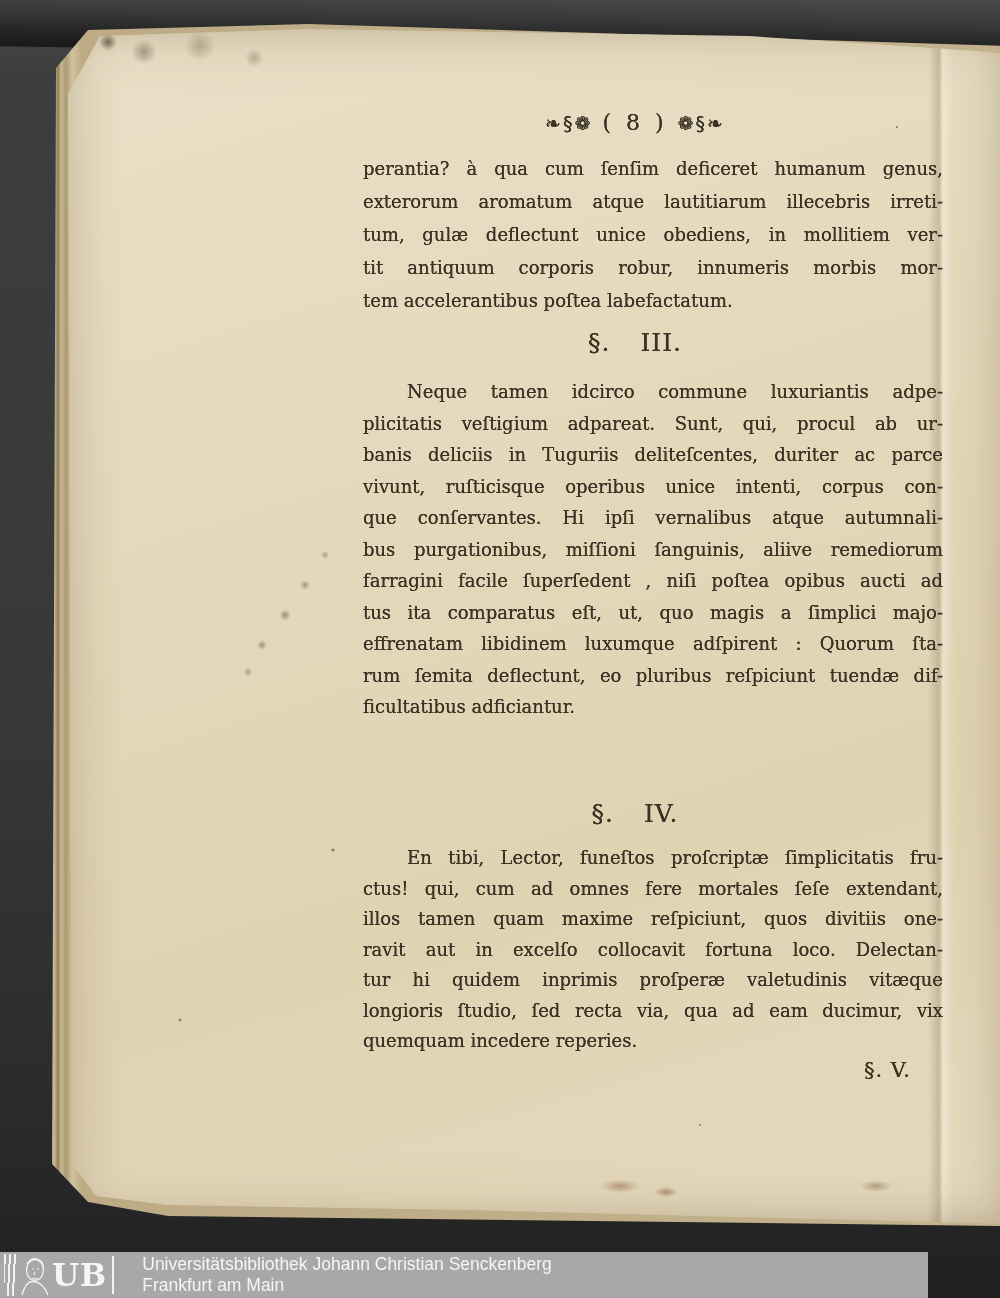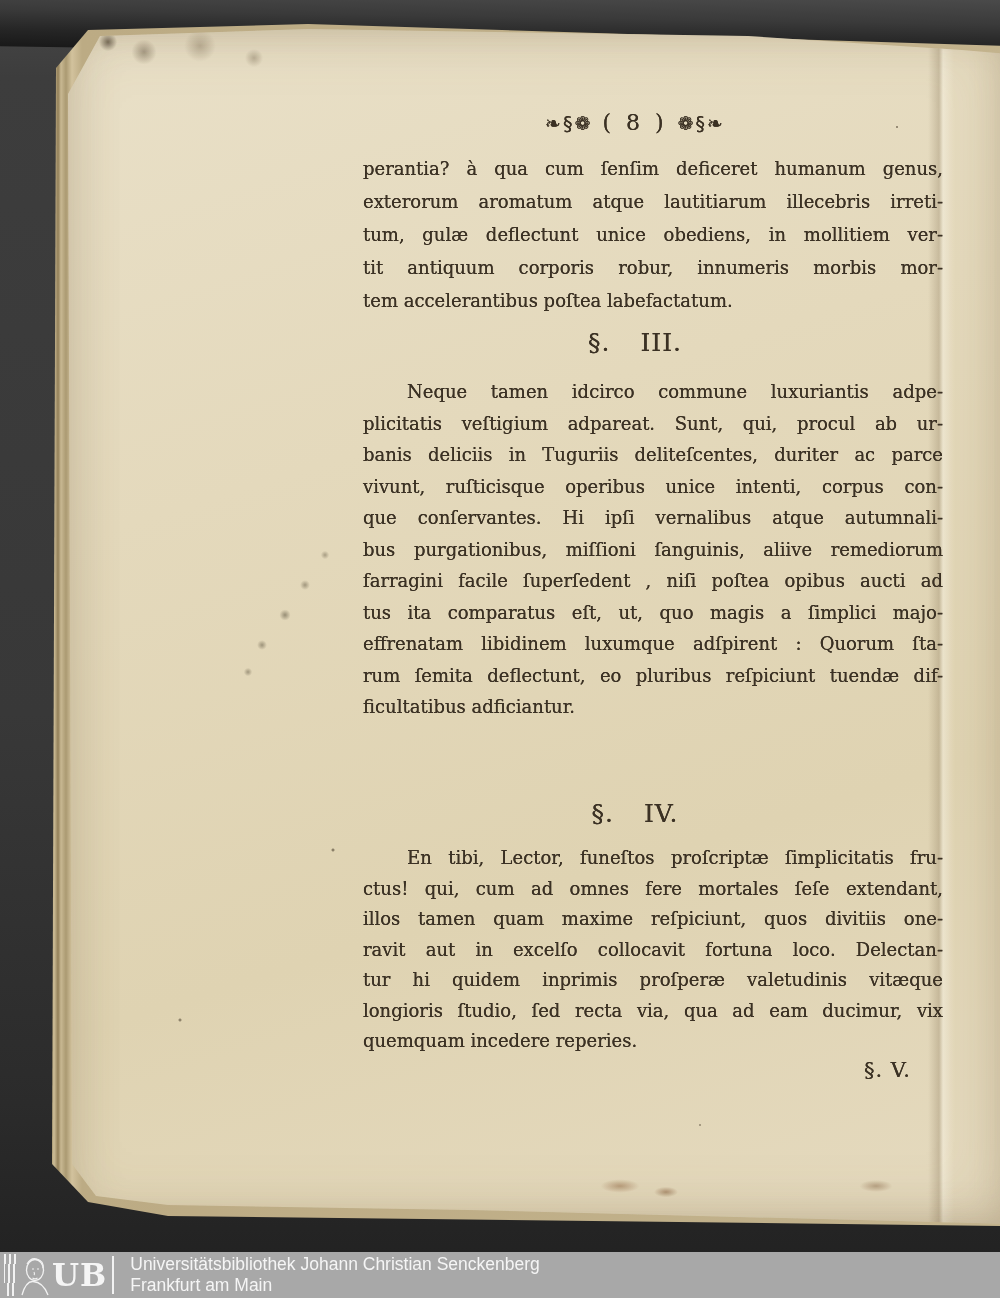--- a/index.html
+++ b/index.html
@@ -89,34 +89,34 @@
   .h3{top:328px;}
   .h4{top:799px;}
   .catchword{
     position:absolute;top:1058px;left:0;width:580px;
     text-align:right;padding-right:14px;box-sizing:border-box;
     font-size:21px;letter-spacing:1px;
     text-shadow:0 0 .6px currentColor;
   }
   
   .footer{
-    position:absolute;left:0;bottom:0;width:1000px;height:46px;
+    position:absolute;left:0;bottom:0;width:928px;height:46px;
     background:var(--footer-bar,#a8a8a8);z-index:10;
     display:flex;align-items:center;
     font-family:"Liberation Sans","DejaVu Sans",sans-serif;
     color:var(--footer-text,#f5f5f5);
   }
   .logo{display:flex;align-items:center;height:46px;flex:0 0 auto;}
   .spines{width:13px;height:42px;margin-left:4px;
     background:repeating-linear-gradient(93deg,#f2f2f2 0 2px,rgba(0,0,0,0) 2px 5px);}
   .portrait{margin-left:2px;}
   .ub{font-family:"DejaVu Serif","Liberation Serif",serif;font-weight:bold;
     font-size:31px;line-height:46px;letter-spacing:1px;margin-left:1px;}
   .divider{width:2px;height:38px;background:#f2f2f2;margin-left:5px;}
-  .footer-text{margin-left:16px;font-size:17.5px;line-height:21px;}
+  .footer-text{margin-left:28px;font-size:17.5px;line-height:21px;}
 </style>
 </head>
 <body>
 
 <div id="stage" style="--ink: #3b3124; --footer-bar: #a8a8a8; --footer-text: #f5f5f5;">
 
   <div class="cover-band"></div>
   <div class="page-edges"></div>
   <div class="page"></div>
 

